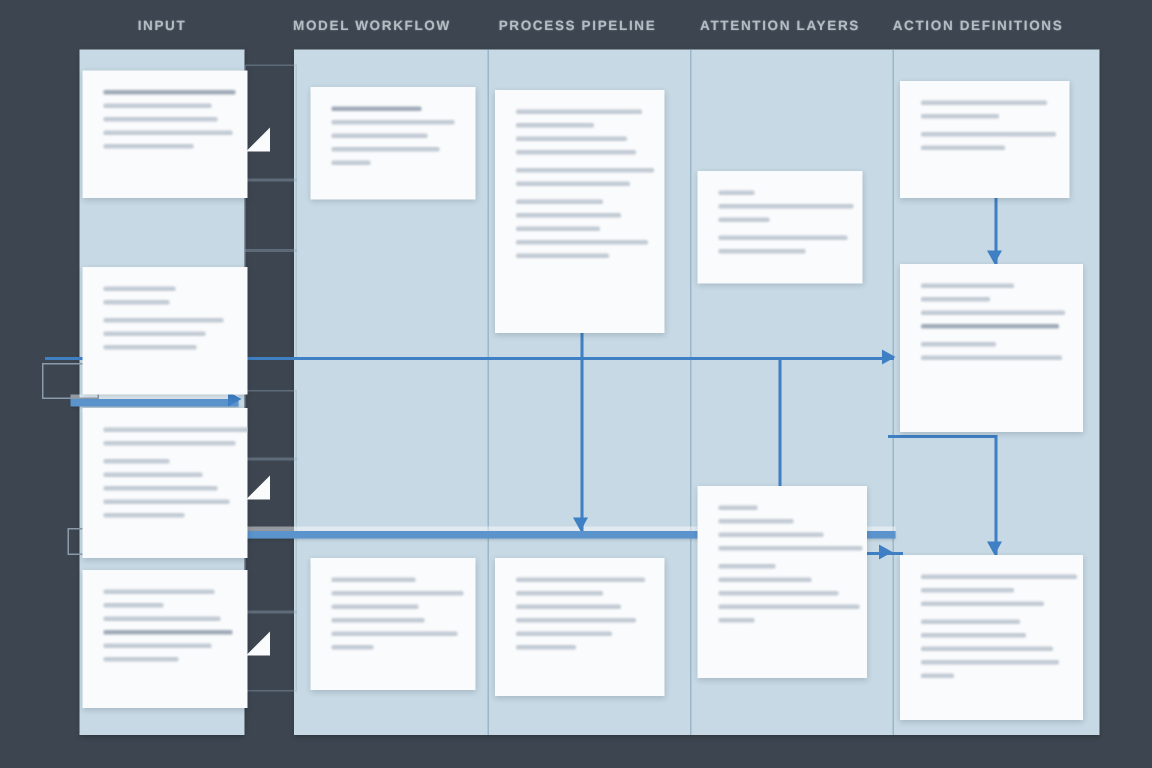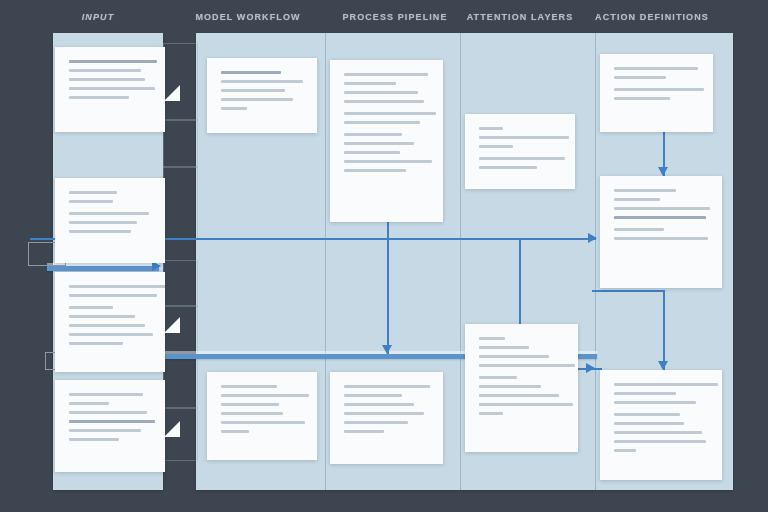--- a/index.html
+++ b/index.html
@@ -115,23 +115,23 @@
     height:3px;
     background:rgba(255,255,255,.45);
   }
 </style>
 </head>
 <body>
 
 <div id="stage">
 
   <div id="headers">
-      <div class="col-header" style="left: 28px; width: 140px; font-style: italic;">INPUT</div>
+      <div class="col-header" style="left: 38px; width: 140px;">INPUT</div>
       <div class="col-header" style="left: 178px; width: 140px;">MODEL WORKFLOW</div>
-      <div class="col-header" style="left: 325px; width: 140px;">PROCESS PIPELINE</div>
+      <div class="col-header" style="left: 315px; width: 140px;">PROCESS PIPELINE</div>
       <div class="col-header" style="left: 450px; width: 140px;">ATTENTION LAYERS</div>
       <div class="col-header" style="left: 582px; width: 140px;">ACTION DEFINITIONS</div>
     </div>
 
   <div id="panels">
       <div class="panel" style="left: 53px; top: 33px; width: 110px; height: 457px;"></div>
       <div class="panel main" style="left: 196px; top: 33px; width: 537px; height: 457px;"></div>
     </div>
 
   <div id="gutters">

